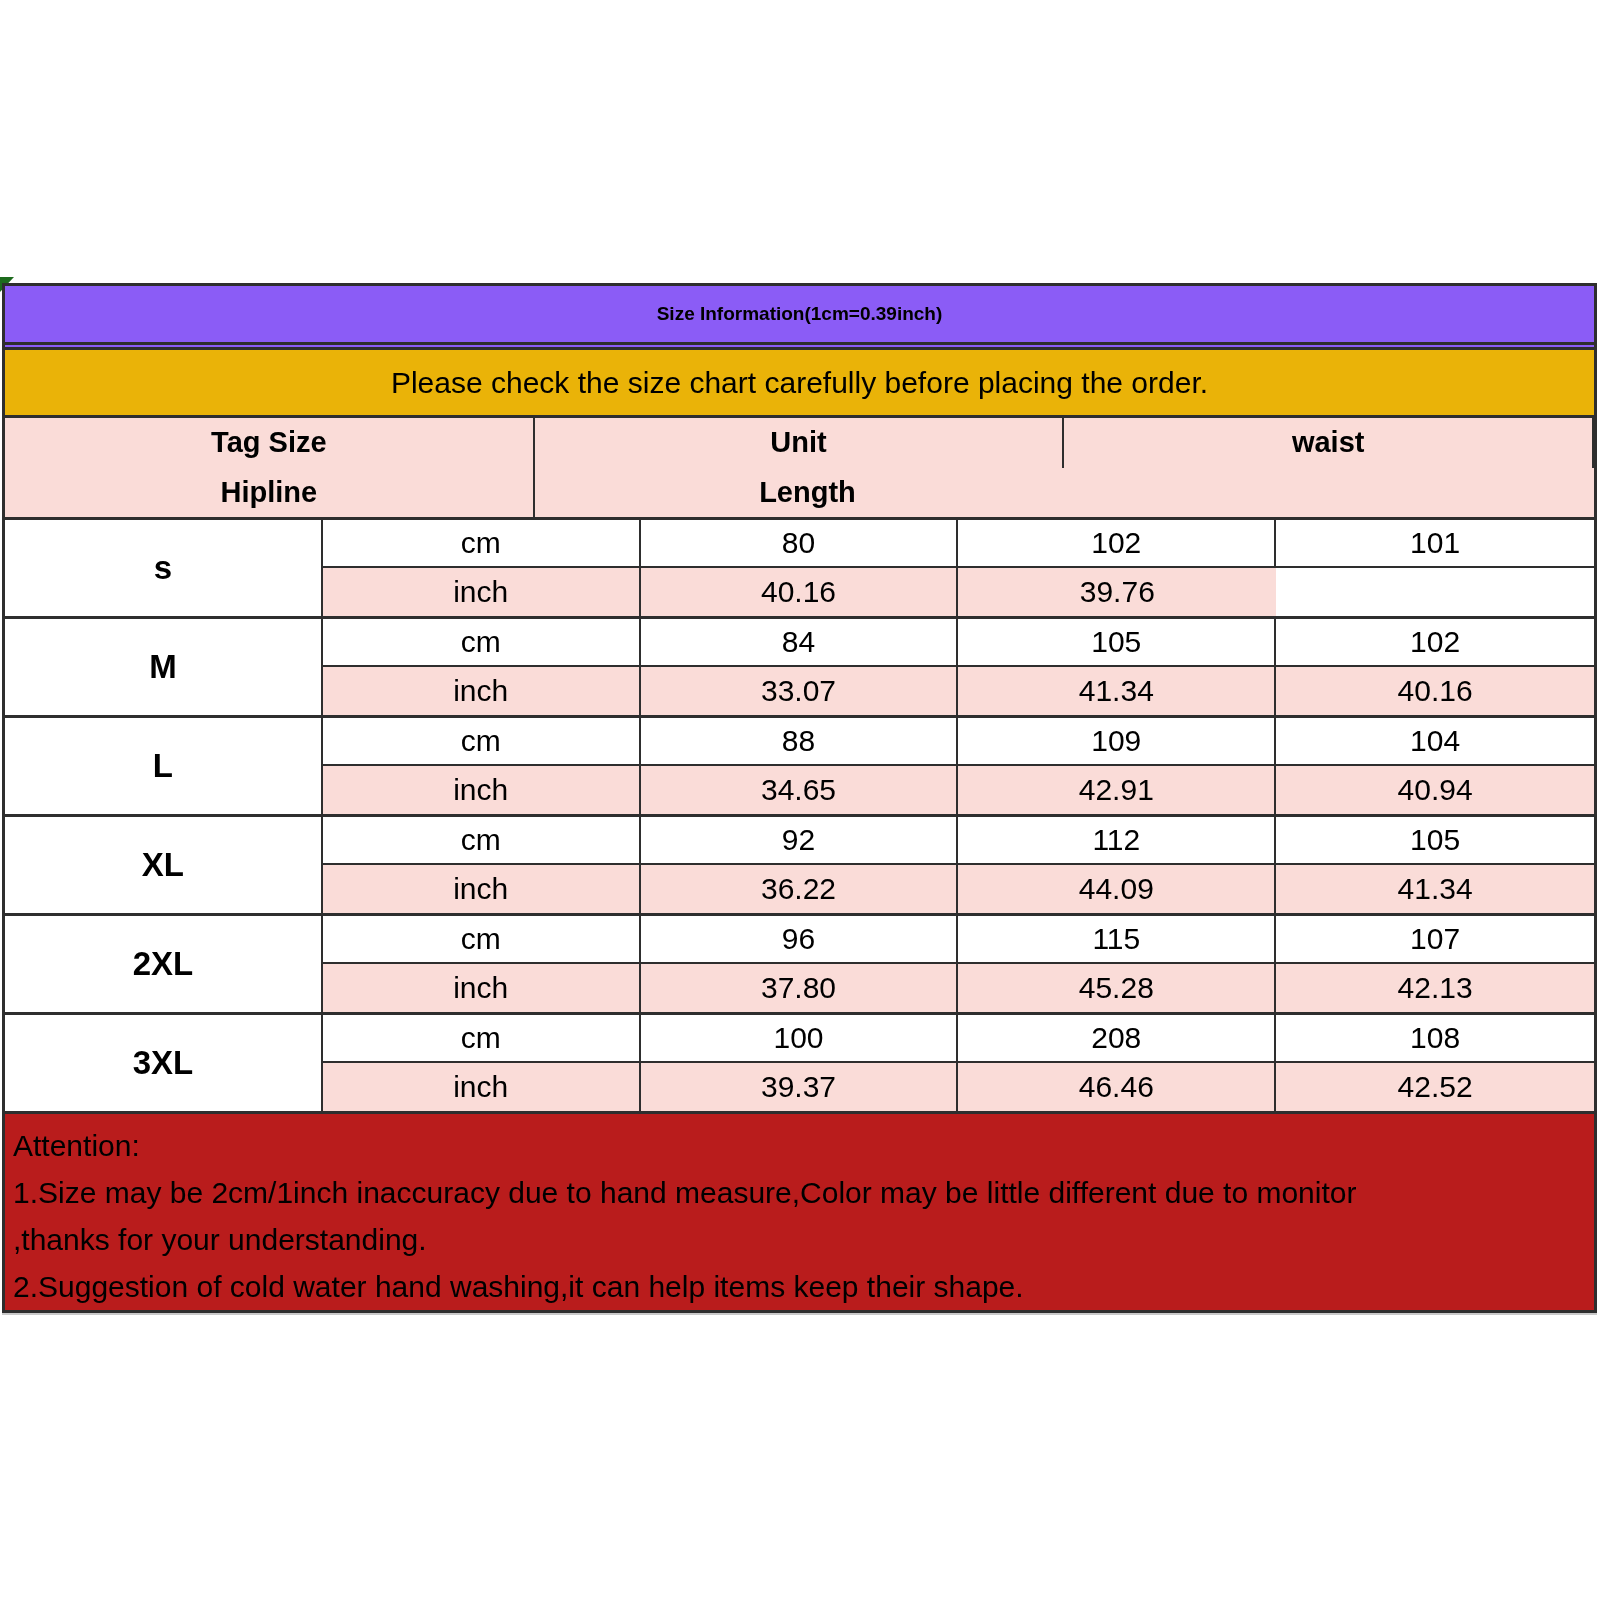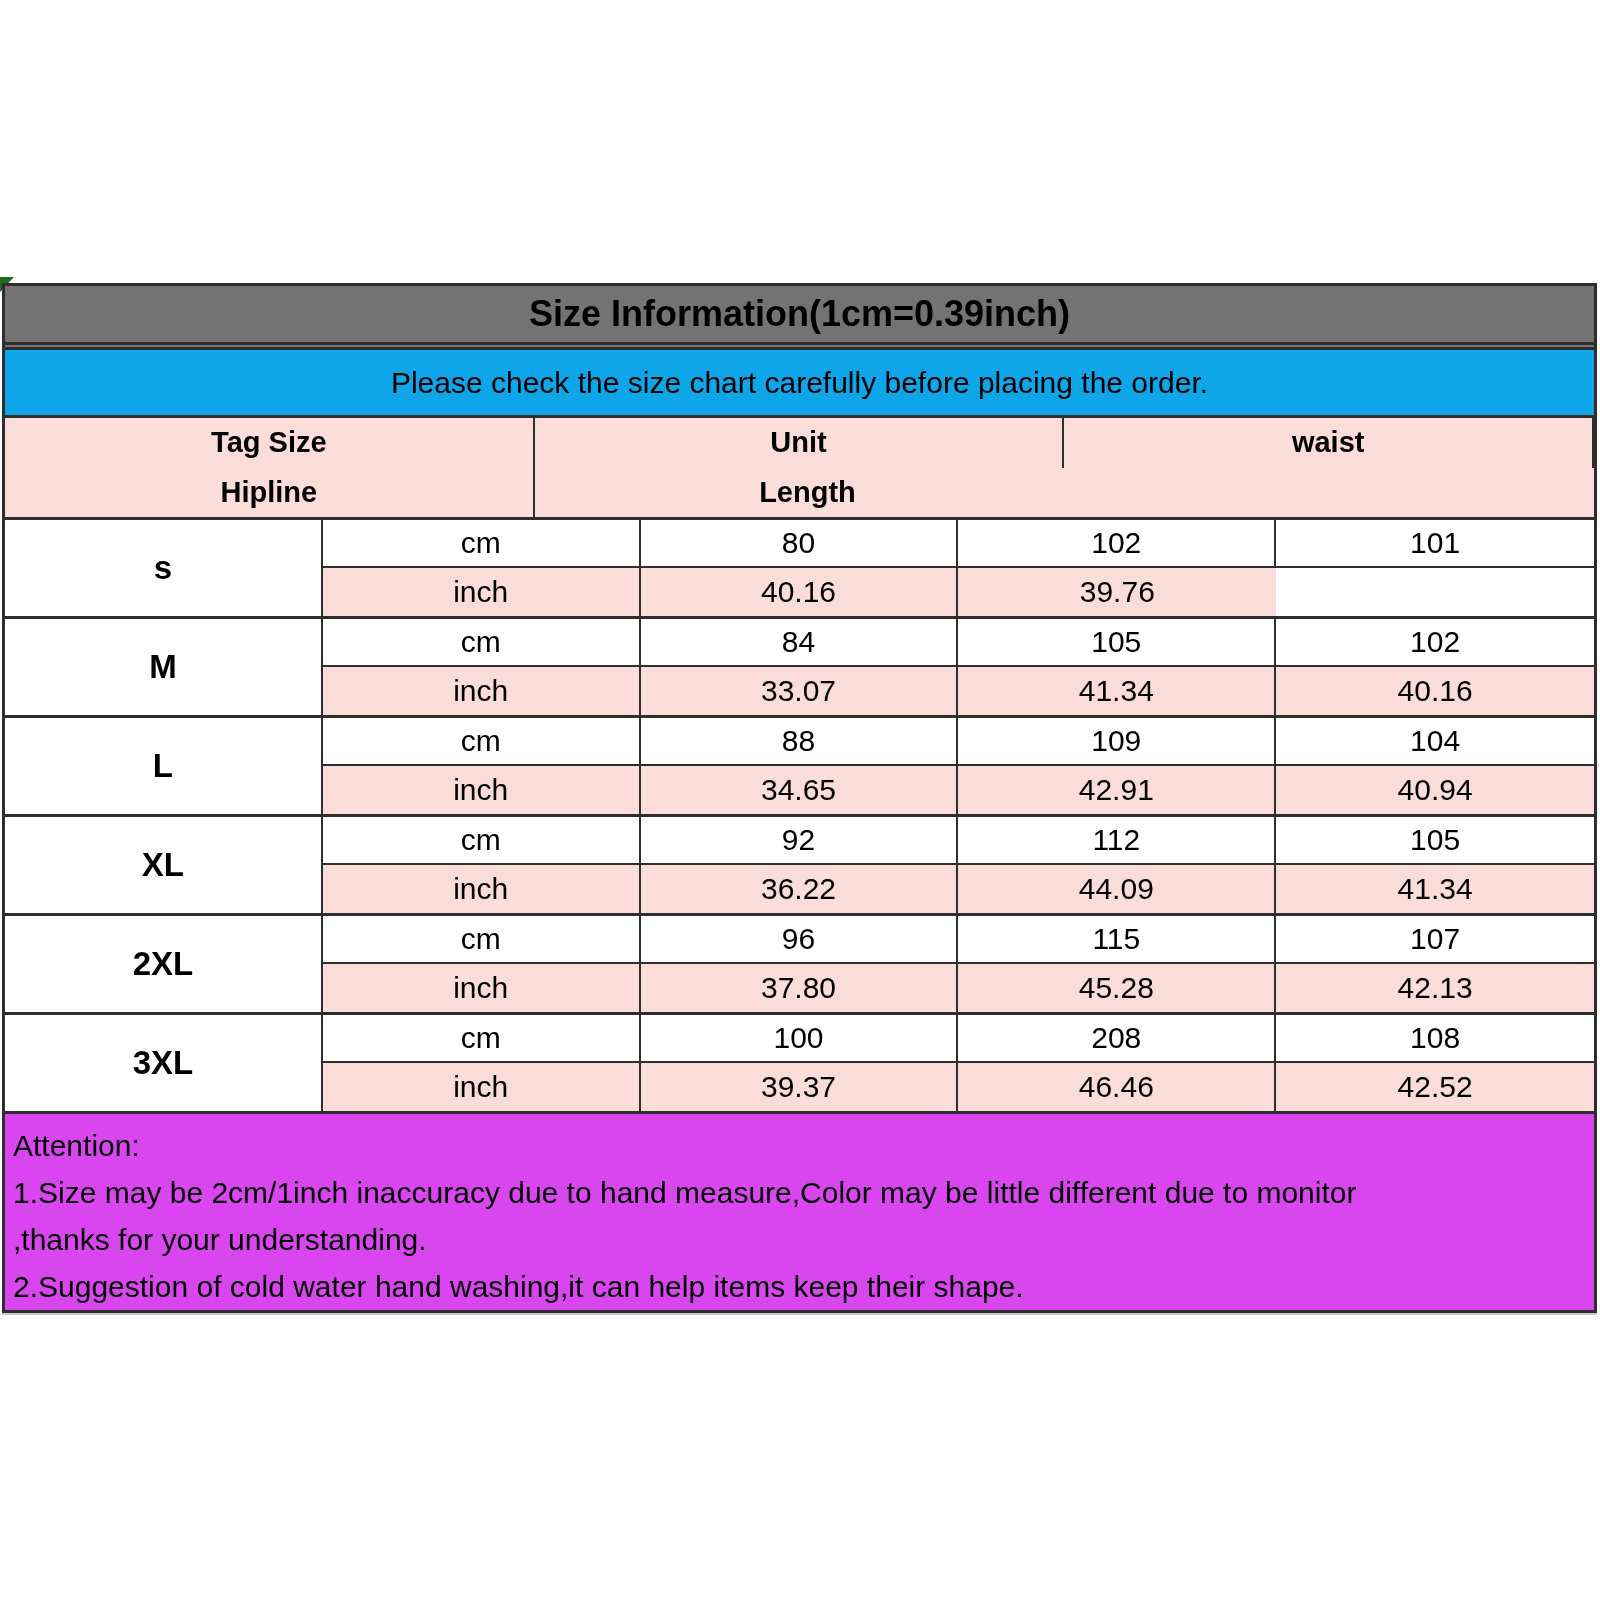--- a/index.html
+++ b/index.html
@@ -12,26 +12,26 @@
     background:#1d6b1d;clip-path:polygon(0 0,100% 0,0 100%);
   }
   .size-table{
     position:absolute;left:2px;top:283px;width:1595px;height:1030px;
     box-sizing:border-box;border:3px solid #2e2e2e;background:#fadcd8;
     box-shadow:0 2px 0 #c9c9c9;
   }
   .row{box-sizing:border-box;width:100%;}
   .title-row{
     height:64px;display:flex;align-items:center;justify-content:center;
-    background:#737373;border-bottom:8px double #2e2e2e;
-    font-size:36px;font-weight:bold;
+    background:#8b5cf6;border-bottom:8px double #2e2e2e;
+    font-size:19px;font-weight:bold;
   }
   .subtitle-row{
     height:68px;display:flex;align-items:center;justify-content:center;
-    background:#0ea5e9;border-bottom:3px solid #2e2e2e;font-size:30px;
+    background:#eab308;border-bottom:3px solid #2e2e2e;font-size:30px;
   }
   .header-row{
     height:102px;display:grid;grid-template-columns:repeat(3,1fr);
     background:#fadcd8;border-bottom:3px solid #2e2e2e;
   }
   .header-cell{
     box-sizing:border-box;display:flex;align-items:center;justify-content:center;
     font-size:29px;font-weight:bold;border-right:2px solid #2e2e2e;
   }
   .header-cell.c5{border-right:none;padding-left:16px;}
@@ -45,21 +45,21 @@
     font-size:30px;border-right:2px solid #2e2e2e;
   }
   .cell.c5{border-right:none;}
   .cell.r1{background:#ffffff;border-bottom:2px solid #2e2e2e;}
   .cell.r2{background:#fadcd8;border-bottom:none;}
   .cell.tag{
     grid-row:1 / span 2;background:#ffffff;border-bottom:none;
     font-weight:bold;font-size:33px;
   }
   .attention{
-    box-sizing:border-box;height:196px;background:#d946ef;
+    box-sizing:border-box;height:196px;background:#b91c1c;
     padding:8px 12px 0 8px;font-size:30px;line-height:47px;
   }
   .att-line{white-space:nowrap;}
 </style>
 </head>
 <body>
 
 <div class="canvas">
 
   <div class="corner-triangle"></div>

